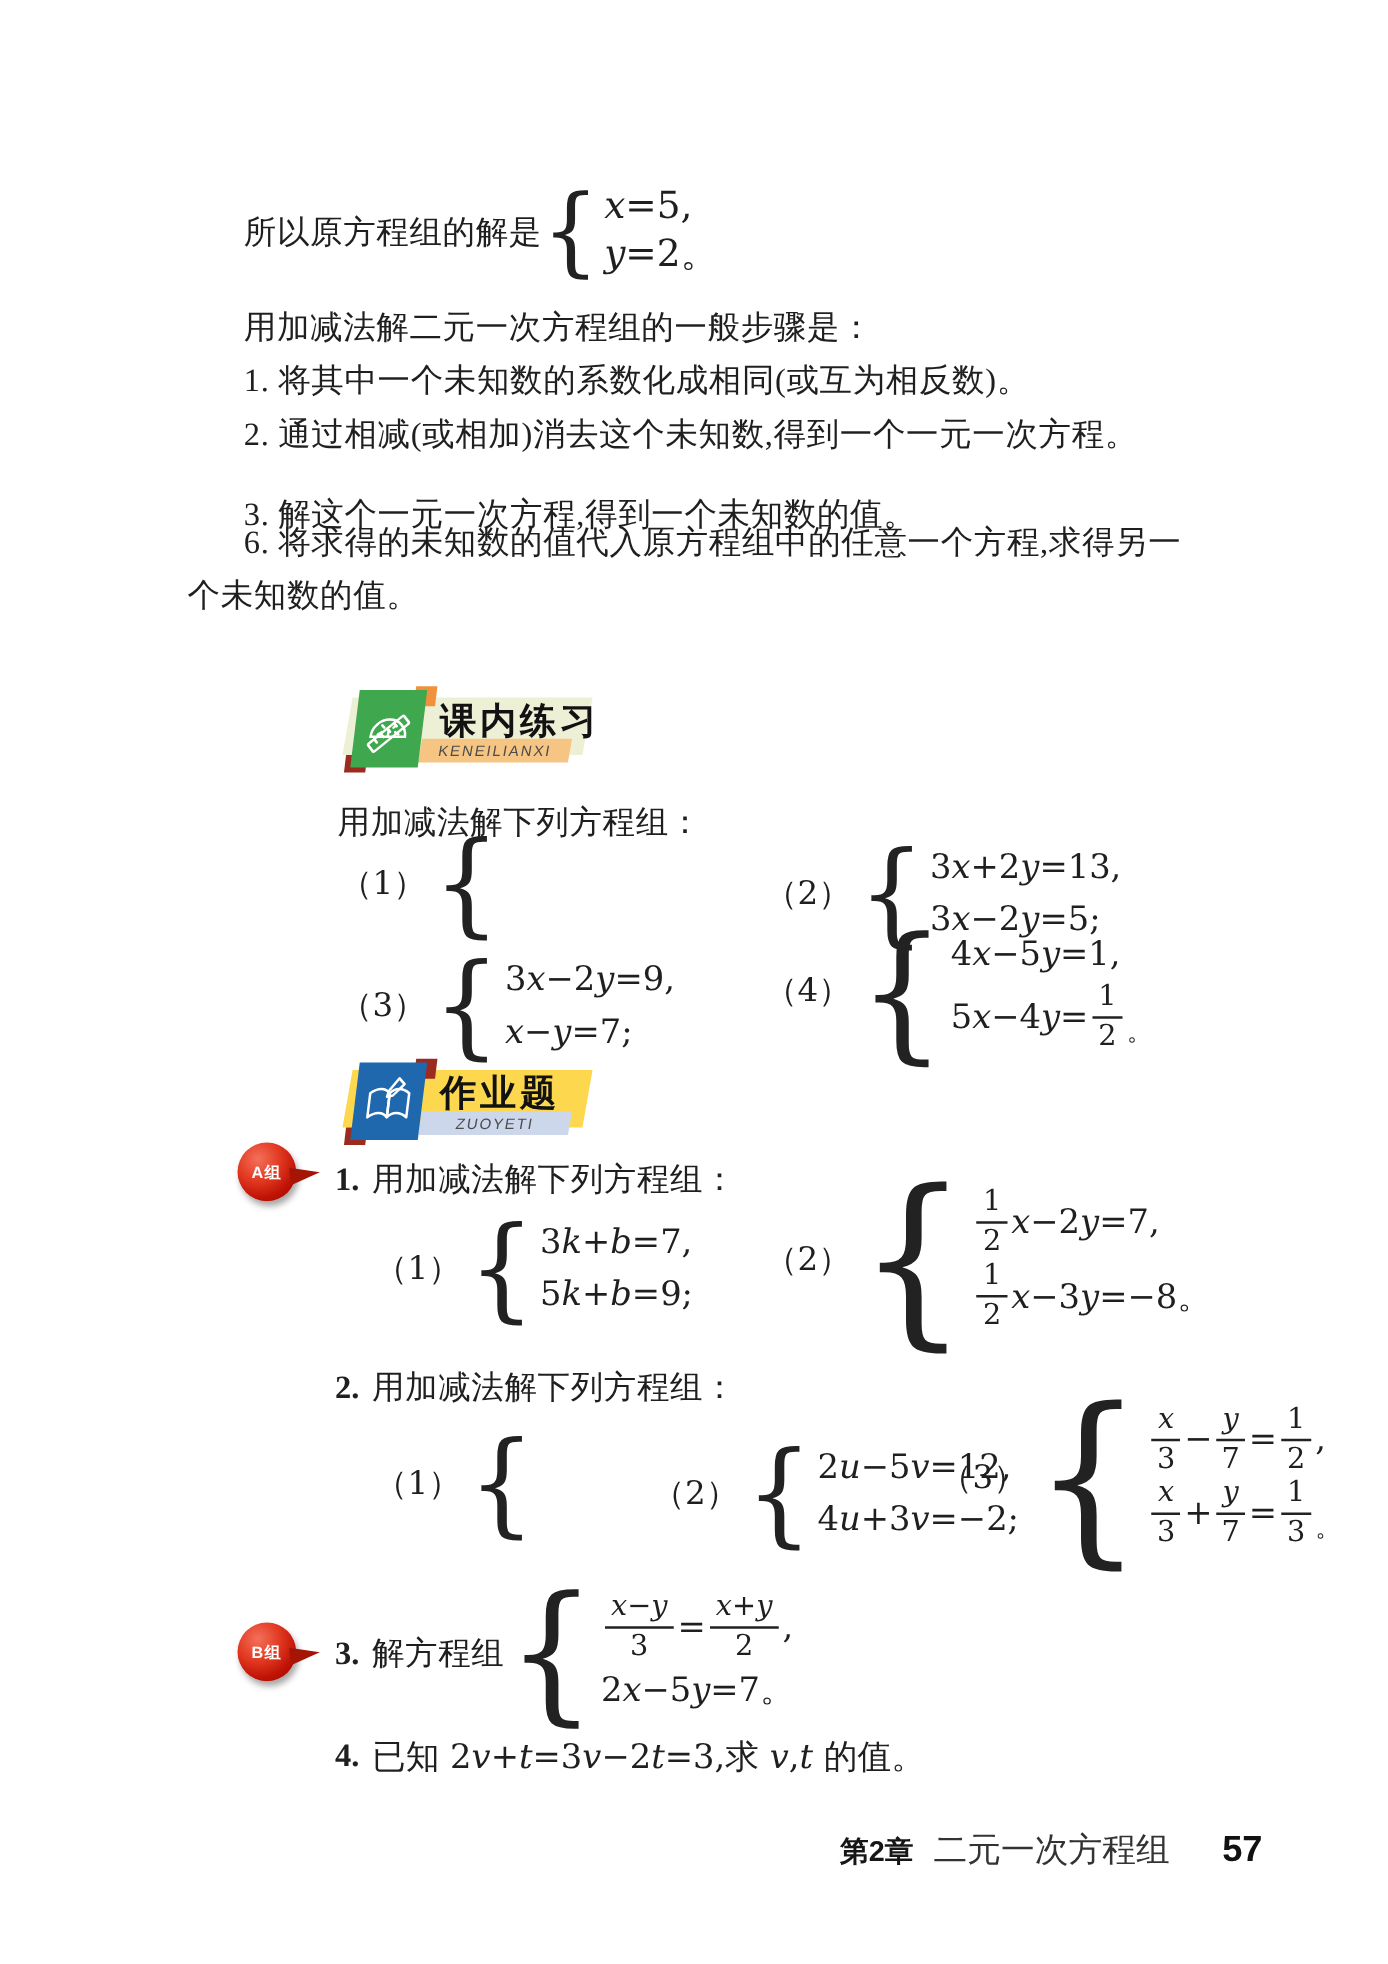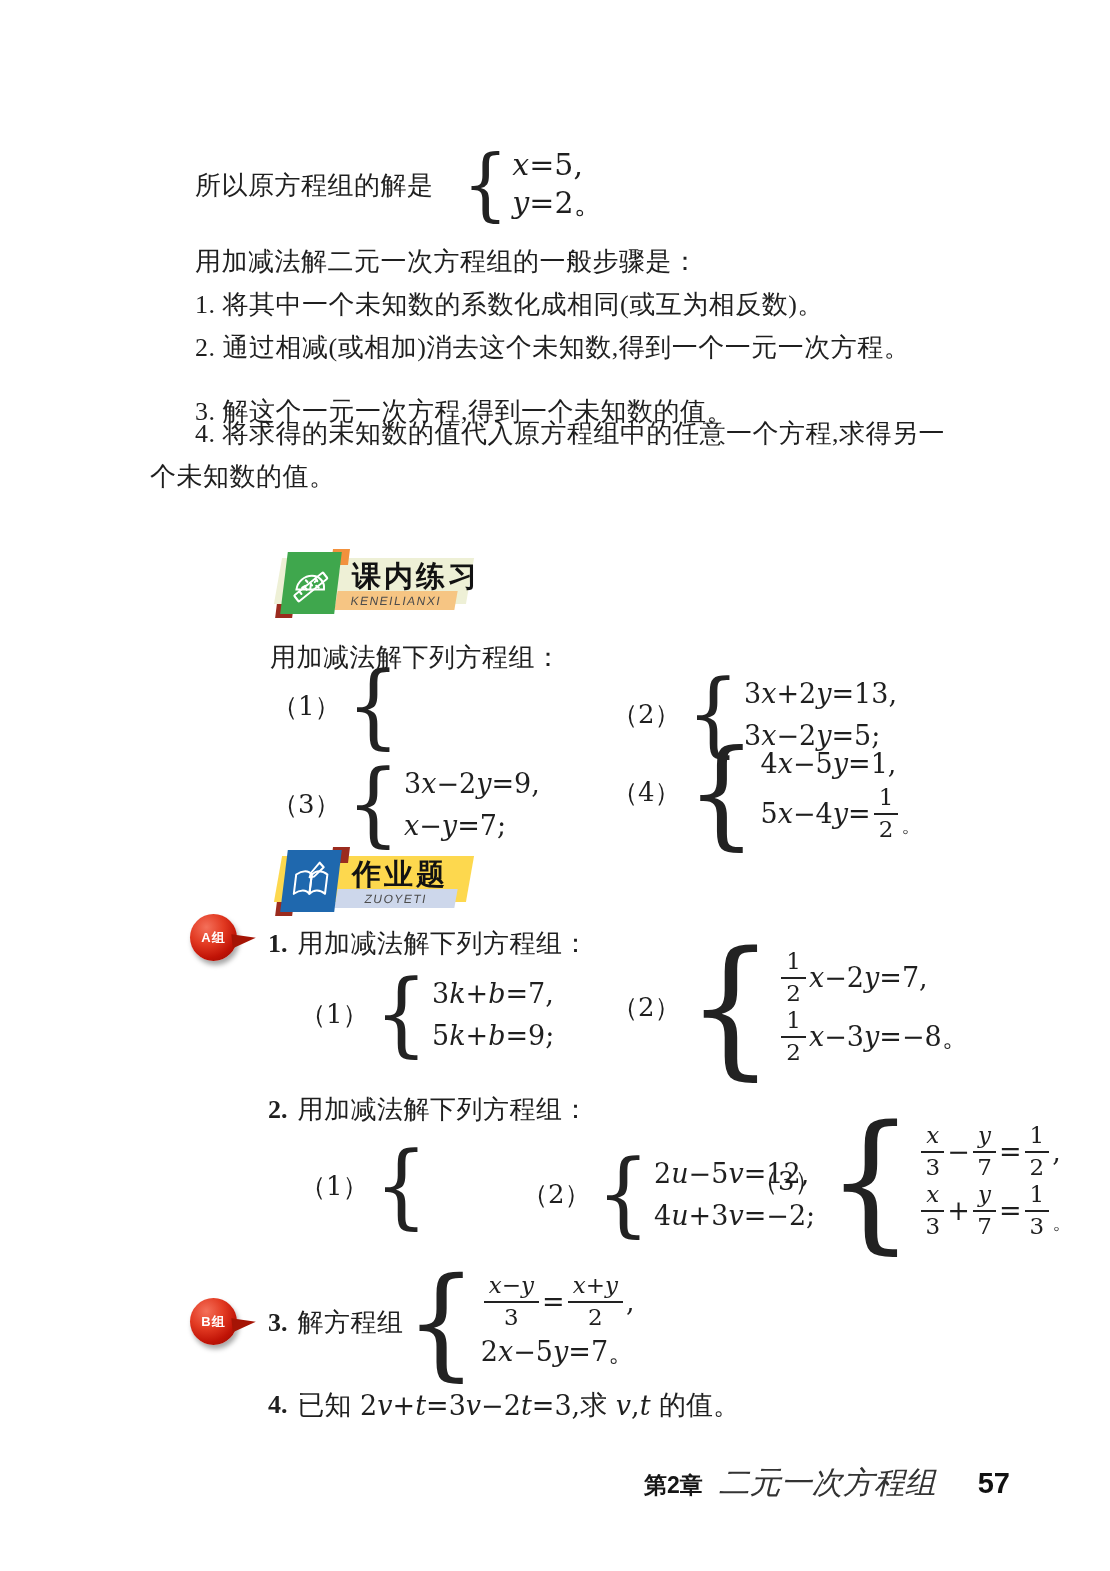--- a/index.html
+++ b/index.html
@@ -67,46 +67,46 @@
            background:radial-gradient(circle at 35% 28%, #f4705a 0%, #e23a22 38%, #c01306 68%, #8c0a02 100%);
            box-shadow:2px 4px 5px rgba(0,0,0,0.35);}
   .glabel{color:#fff;font-weight:700;font-size:13px;font-family:"Liberation Sans",sans-serif;letter-spacing:1px;}
   .gtail{position:absolute;left:42px;top:19px;width:0;height:0;border-top:6px solid transparent;
          border-bottom:8px solid transparent;border-left:24px solid #a51405;transform:rotate(-6deg);}
 
   
   .footer{position:absolute;top:1462px;left:0;width:1010px;display:flex;justify-content:flex-end;
           align-items:baseline;font-family:"Liberation Sans",sans-serif;}
   .footer .chapter{font-weight:700;font-size:23px;color:#161616;}
-  .footer .ftitle{font-size:31px;color:#333;margin-left:16px;font-style:italic;}
+  .footer .ftitle{font-size:27px;color:#333;margin-left:16px;}
   .footer .pageno{font-weight:700;font-size:29px;color:#111;margin-left:42px;}
 
   svg.icon{display:block;}
 </style>
 </head>
 <body>
 
 <div class="page">
 
-  <div class="abs" style="left:195px;top:146px;display:flex;align-items:center;gap:29px;">
+  <div class="abs" style="left:195px;top:146px;display:flex;align-items:center;">
     <span class="cn">所以原方程组的解是</span>
     <span class="sys sysI">
       <span class="brace">{</span>
       <span class="lines">
         <span class="mline"><span class="mt"><i>x</i>=5,</span></span>
         <span class="mline"><span class="mt"><i>y</i>=2。</span></span>
       </span>
     </span>
   </div>
 
   <p class="step abs" style="left:195px;top:240px;">用加减法解二元一次方程组的一般步骤是：</p>
   <p class="step abs" style="left:195px;top:283px;">1. 将其中一个未知数的系数化成相同(或互为相反数)。</p>
   <p class="step abs" style="left:195px;top:326px;">2. 通过相减(或相加)消去这个未知数,得到一个一元一次方程。</p>
   <p class="step abs" style="left:195px;top:390px;">3. 解这个一元一次方程,得到一个未知数的值。</p>
-  <p class="step abs" id="step4" style="left:150px;top:412px;">4. 将求得的未知数的值代入原方程组中的任意一个方程,求得另一个未知数的值。</p>
+  <p class="step abs" id="step4" style="left:150px;top:412px;">6. 将求得的未知数的值代入原方程组中的任意一个方程,求得另一个未知数的值。</p>
 
   <div class="badge badge--practice abs" style="left:266px;top:552px;">
     <div class="plate"></div>
     <div class="tab-tr"></div>
     <div class="tab-bl"></div>
     <div class="strip">
       <span class="pinyin">KENEILIANXI</span>
     </div>
     <span class="btitle">课内练习</span>
     <div class="square">

